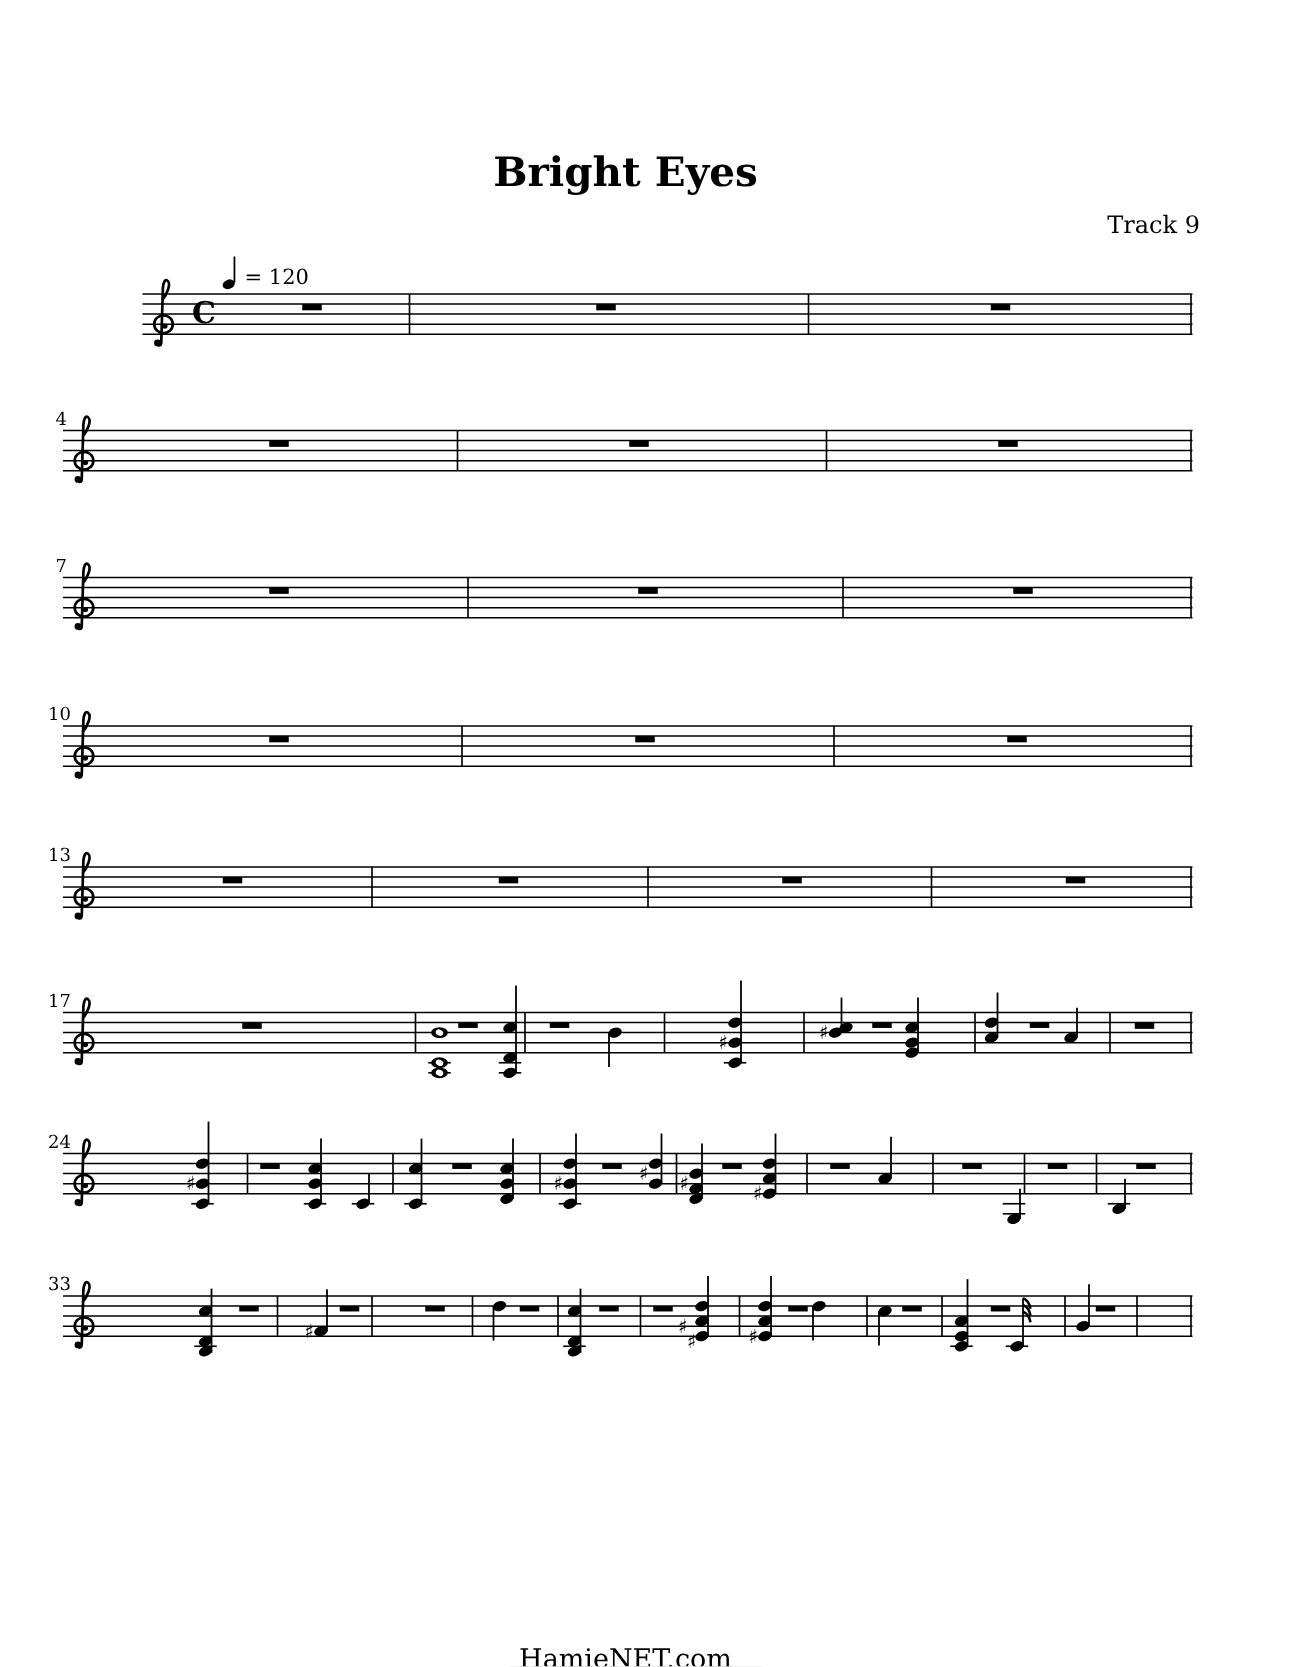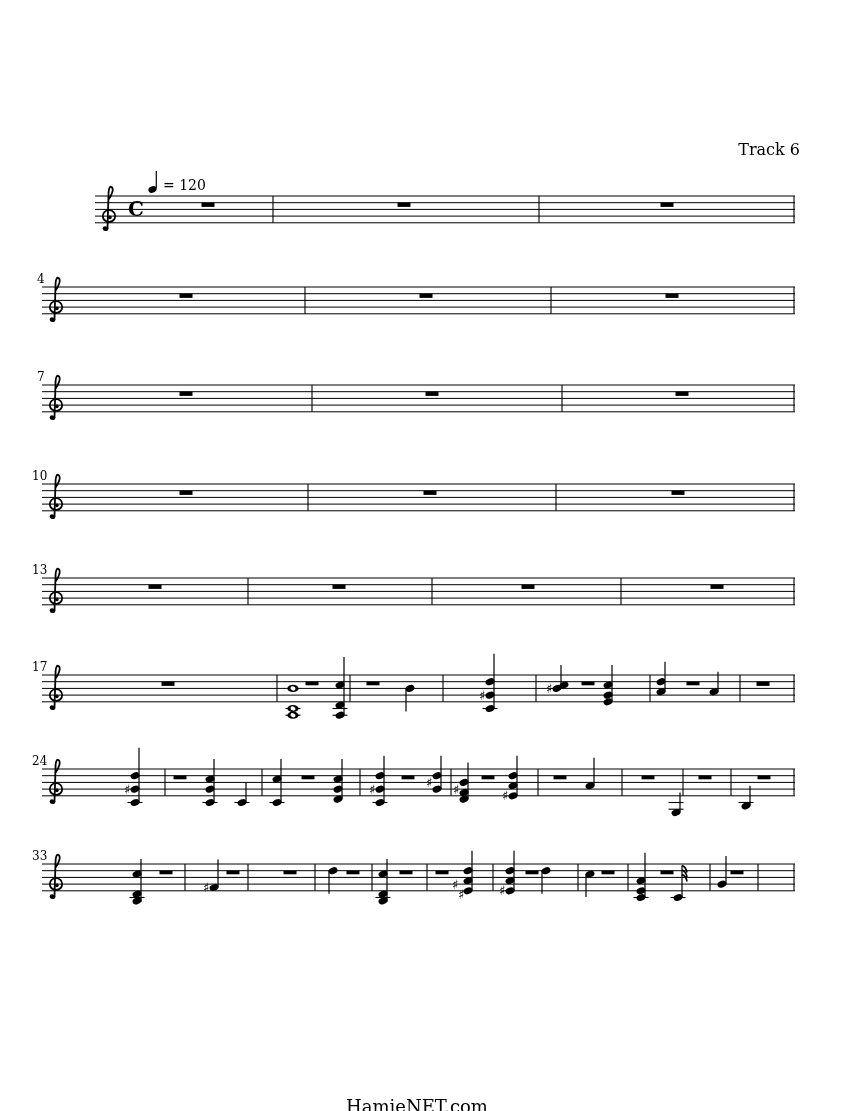--- a/index.html
+++ b/index.html
@@ -36,21 +36,22 @@
     transform:translateX(-50%);
     font-size:18px;
     white-space:nowrap;
   }
   svg.score-canvas{position:absolute;left:0;top:0;}
 </style>
 </head>
 <body>
 
 <div class="page">
-  <div class="track-label">Track 6</div>
+  <div class="score-title">Bright Eyes</div>
+  <div class="track-label">Track 9</div>
   <div class="tempo-text">= 120</div>
   <svg class="score-canvas" id="score-svg" width="859" height="1111" viewBox="0 0 859 1111" xmlns="http://www.w3.org/2000/svg">
       <g>
         <line x1="95" y1="196" x2="795" y2="196" stroke="#000000" stroke-width="1"></line>
         <line x1="95" y1="202.7" x2="795" y2="202.7" stroke="#000000" stroke-width="1"></line>
         <line x1="95" y1="209.4" x2="795" y2="209.4" stroke="#000000" stroke-width="1"></line>
         <line x1="95" y1="216.1" x2="795" y2="216.1" stroke="#000000" stroke-width="1"></line>
         <line x1="95" y1="222.8" x2="795" y2="222.8" stroke="#000000" stroke-width="1"></line>
         <line x1="273" y1="196" x2="273" y2="222.8" stroke="#000000" stroke-width="1.1"></line>
         <line x1="539" y1="196" x2="539" y2="222.8" stroke="#000000" stroke-width="1.1"></line>

